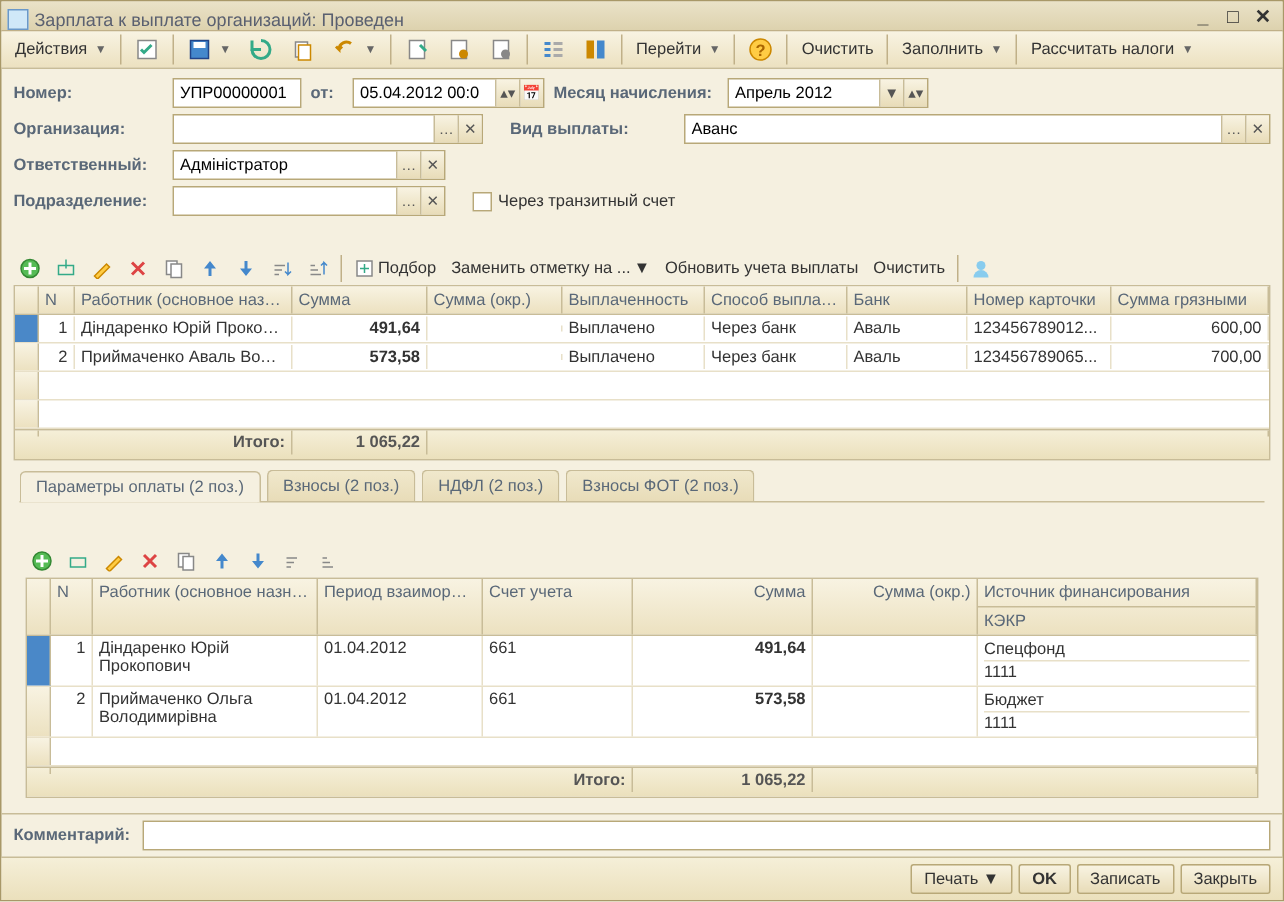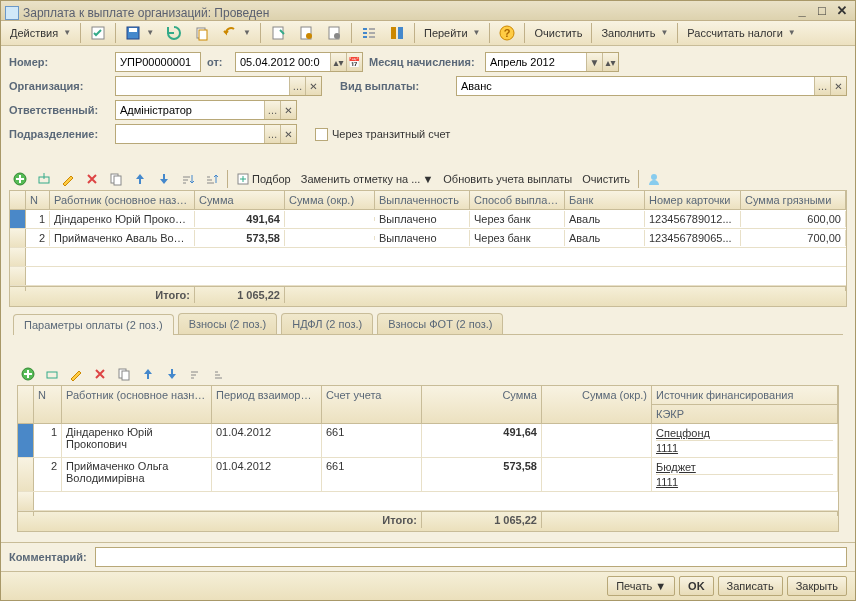--- a/index.html
+++ b/index.html
@@ -27,21 +27,21 @@
 .small-toolbar .btn { padding: 1px 3px; cursor: pointer; border: 1px solid transparent; display: flex; align-items: center; gap: 2px; }
 .grid { border: 1px solid #c8bc98; background: #fff; }
 .grid-head { display: flex; background: linear-gradient(to bottom, #f8f3e2, #ece1c0); border-bottom: 1px solid #c8bc98; }
 .grid-head .cell { padding: 3px 4px; border-right: 1px solid #c8bc98; color: #5a6878; overflow: hidden; white-space: nowrap; text-overflow: ellipsis; }
 .grid-body .row { display: flex; border-bottom: 1px solid #e8e0c8; height: 19px; align-items: center; }
 .grid-body .cell { padding: 2px 4px; border-right: 1px solid #e8e0c8; overflow: hidden; white-space: nowrap; text-overflow: ellipsis; }
 .grid-body .row-marker { width: 16px; height: 100%; background: linear-gradient(to bottom, #f8f3e2, #ece1c0); border-right: 1px solid #c8bc98; }
 .grid-body .row-marker.sel { background: #4a88c8; }
 .grid-body2 .row { display: flex; border-bottom: 1px solid #e8e0c8; min-height: 34px; }
 .grid-body2 .cell { padding: 2px 4px; border-right: 1px solid #e8e0c8; overflow: hidden; }
-.grid-body2 .subcell { padding: 1px 0; text-decoration: underline; }
+.grid-body2 .subcell { padding: 1px 0; }
 .grid-body2 .row-marker { width: 16px; background: linear-gradient(to bottom, #f8f3e2, #ece1c0); border-right: 1px solid #c8bc98; }
 .grid-body2 .row-marker.sel { background: #4a88c8; }
 .grid-foot { display: flex; background: linear-gradient(to bottom, #f5efd8, #ebe0bc); border-top: 1px solid #c8bc98; height: 20px; align-items: flex-start; }
 .grid-foot .cell { padding: 2px 4px; border-right: 1px solid #c8bc98; font-weight: bold; color: #555; }
 .num { text-align: right; }
 .tabs { display: flex; gap: 4px; margin: 6px 0 0 4px; }
 .tab { padding: 4px 10px; border: 1px solid #c8bc98; border-bottom: none; border-radius: 4px 4px 0 0; background: linear-gradient(to bottom, #f0e8cc, #e8dcb8); cursor: pointer; color: #5a6878; }
 .tab.active { background: #f5f0e0; position: relative; top: 1px; }
 .tab-panel { border-top: 1px solid #c8bc98; margin: 0 4px; padding: 4px; }
 .bottom-bar { border-top: 1px solid #c8bc98; padding: 4px 8px; display: flex; align-items: center; gap: 6px; margin-top: auto; }

